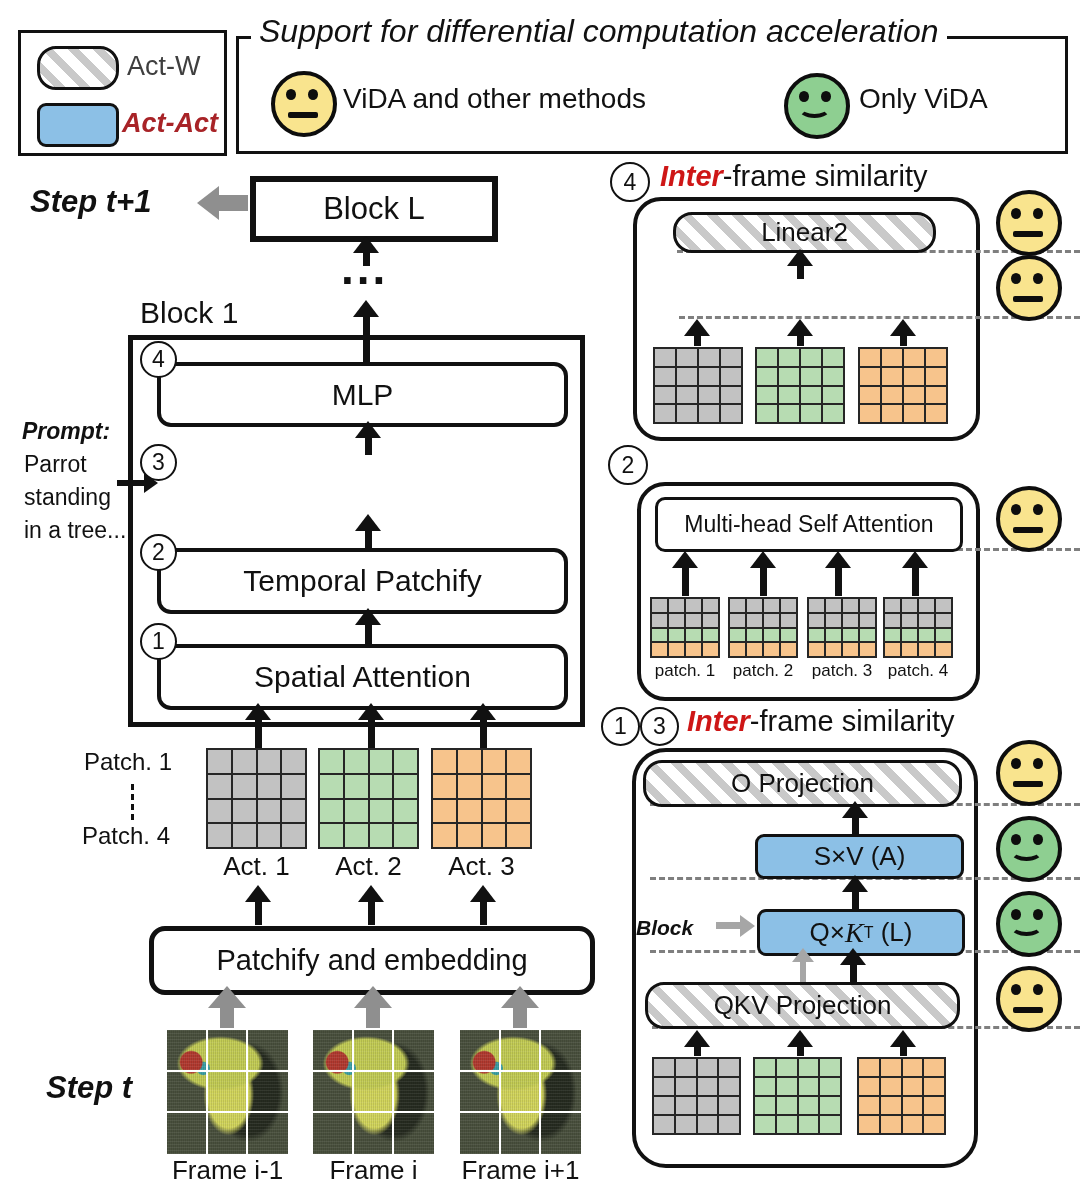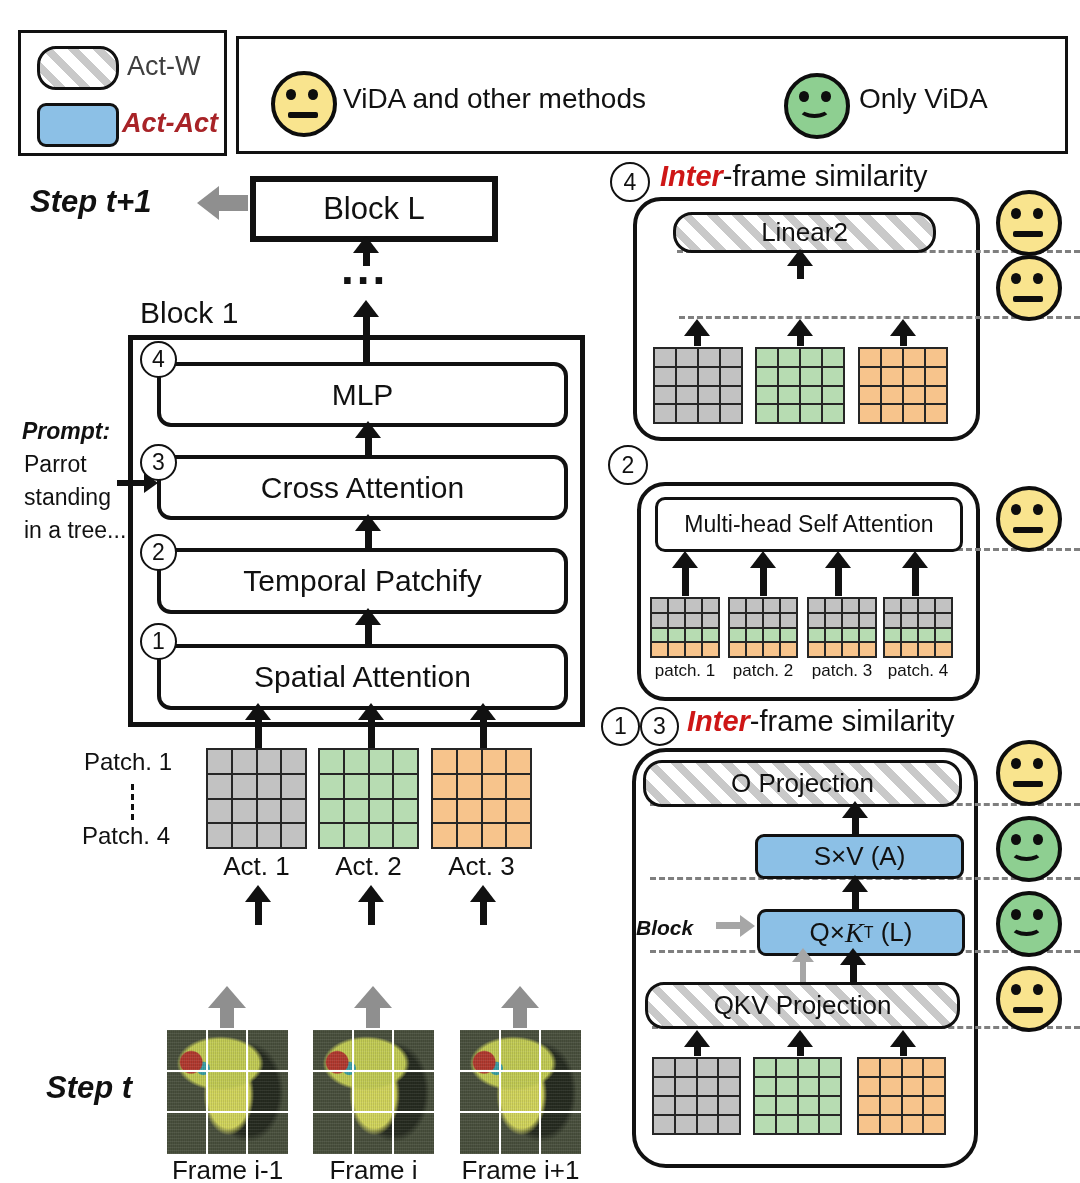--- a/index.html
+++ b/index.html
@@ -109,20 +109,21 @@
 <div id="canvas">
 
   <div class="abs legend-box z1" style="left:18px;top:30px;width:203px;height:120px">
     <div class="abs hatched" style="left:16px;top:13px;width:76px;height:38px"></div>
     <div class="abs it" style="left:106px;top:18px;font-size:27px;color:#3f3f3f">Act-W</div>
     <div class="abs bluebox" style="left:16px;top:70px;width:76px;height:38px"></div>
     <div class="abs bi red-l" style="left:101px;top:75px;font-size:27px">Act-Act</div>
   </div>
 
   <div class="abs header-box z1" style="left:236px;top:36px;width:826px;height:112px">
+    <div class="header-title">Support for differential computation acceleration</div>
     <div class="abs face yellow" style="left:32px;top:32px">
       <span class="eye l"></span>
         <span class="eye r"></span>
         <span class="mouth-flat"></span>
     </div>
     <div class="abs" style="left:104px;top:44px;font-size:28px">ViDA and other methods</div>
     <div class="abs face green" style="left:545px;top:34px">
       <span class="eye l"></span>
         <span class="eye r"></span>
         <span class="mouth-smile"></span>
@@ -154,21 +155,20 @@
     <span class="it">Block</span>&nbsp;<span>1</span>
   </div>
   <div class="abs block1-box z0" style="left:128px;top:335px;width:447px;height:382px"></div>
 
   <div class="abs circ z3" style="left:140px;top:341px">4</div>
   <div class="abs circ z3" style="left:140px;top:444px">3</div>
   <div class="abs circ z3" style="left:140px;top:534px">2</div>
   <div class="abs circ z3" style="left:140px;top:623px">1</div>
 
   <div class="abs layer-box z2" style="left:157px;top:362px;width:403px;height:57px">MLP</div>
-  <div class="abs layer-box z2" style="left:157px;top:455px;width:403px;height:57px">Cross Attention</div>
   <div class="abs layer-box z2" style="left:157px;top:548px;width:403px;height:58px">Temporal Patchify</div>
   <div class="abs layer-box z2" style="left:157px;top:644px;width:403px;height:58px">Spatial Attention</div>
 
   <div class="abs va z2" style="left:355px;top:421px;height:34px">
       <span class="h"></span>
       <span class="s"></span>
     </div>
   <div class="abs va z2" style="left:355px;top:514px;height:34px">
       <span class="h"></span>
       <span class="s"></span>
@@ -268,20 +268,21 @@
     </div>
   <div class="abs va z2" style="left:358px;top:885px;height:40px">
       <span class="h"></span>
       <span class="s"></span>
     </div>
   <div class="abs va z2" style="left:470px;top:885px;height:40px">
       <span class="h"></span>
       <span class="s"></span>
     </div>
 
+  <div class="abs z2" style="left:149px;top:926px;width:436px;height:59px;border:5px solid #111;border-radius:16px;background:#fff;display:flex;align-items:center;justify-content:center;font-size:29px">Patchify and embedding</div>
 
   <div class="abs gva z2" style="left:208px;top:986px;height:42px">
       <span class="h"></span>
       <span class="s"></span>
     </div>
   <div class="abs gva z2" style="left:354px;top:986px;height:42px">
       <span class="h"></span>
       <span class="s"></span>
     </div>
   <div class="abs gva z2" style="left:501px;top:986px;height:42px">

